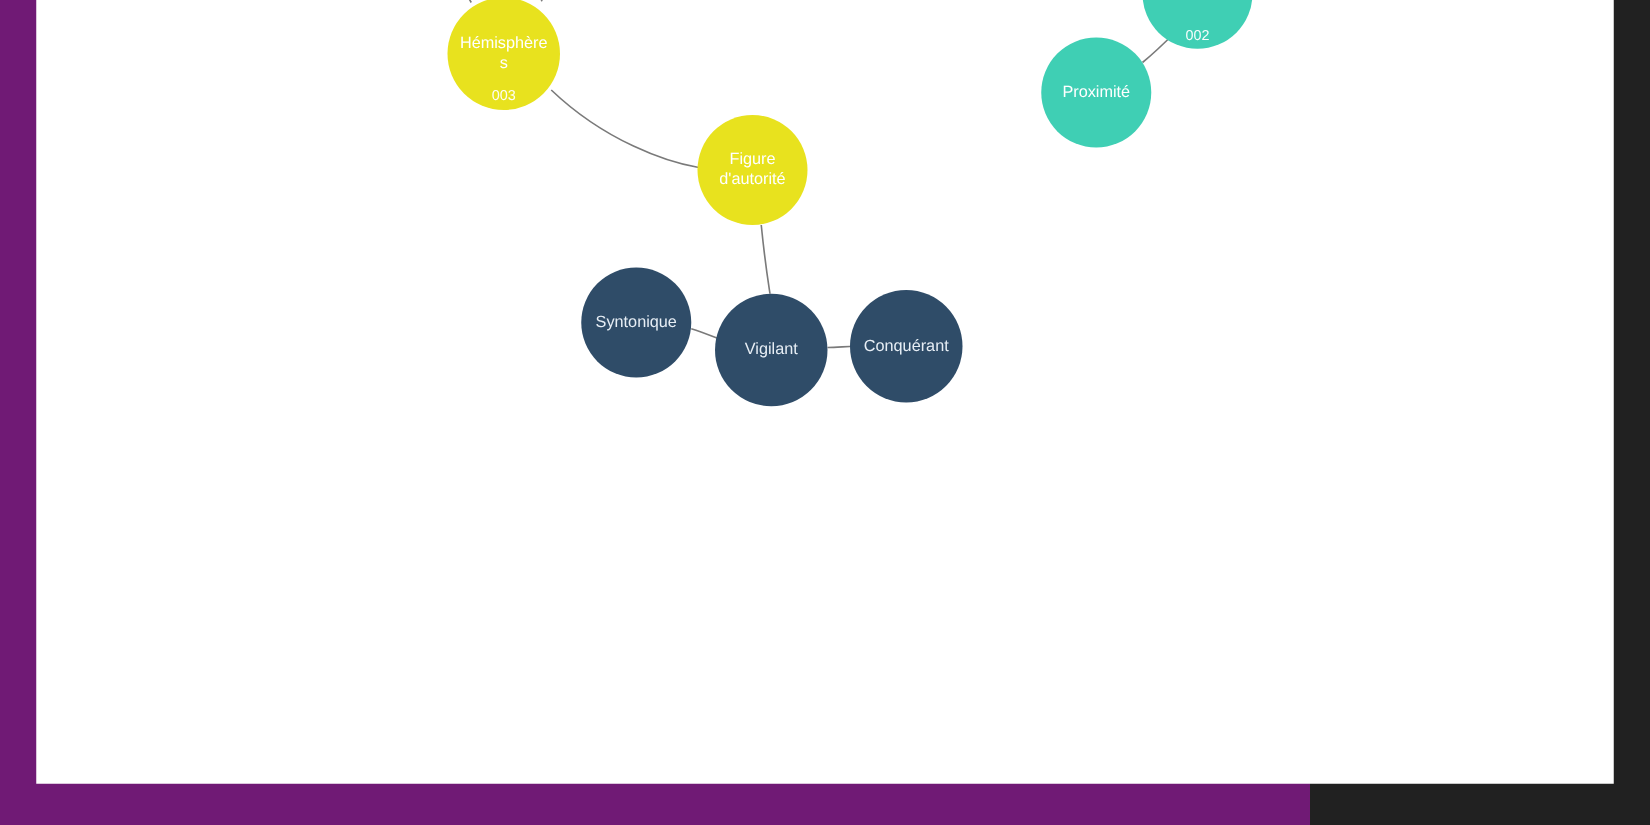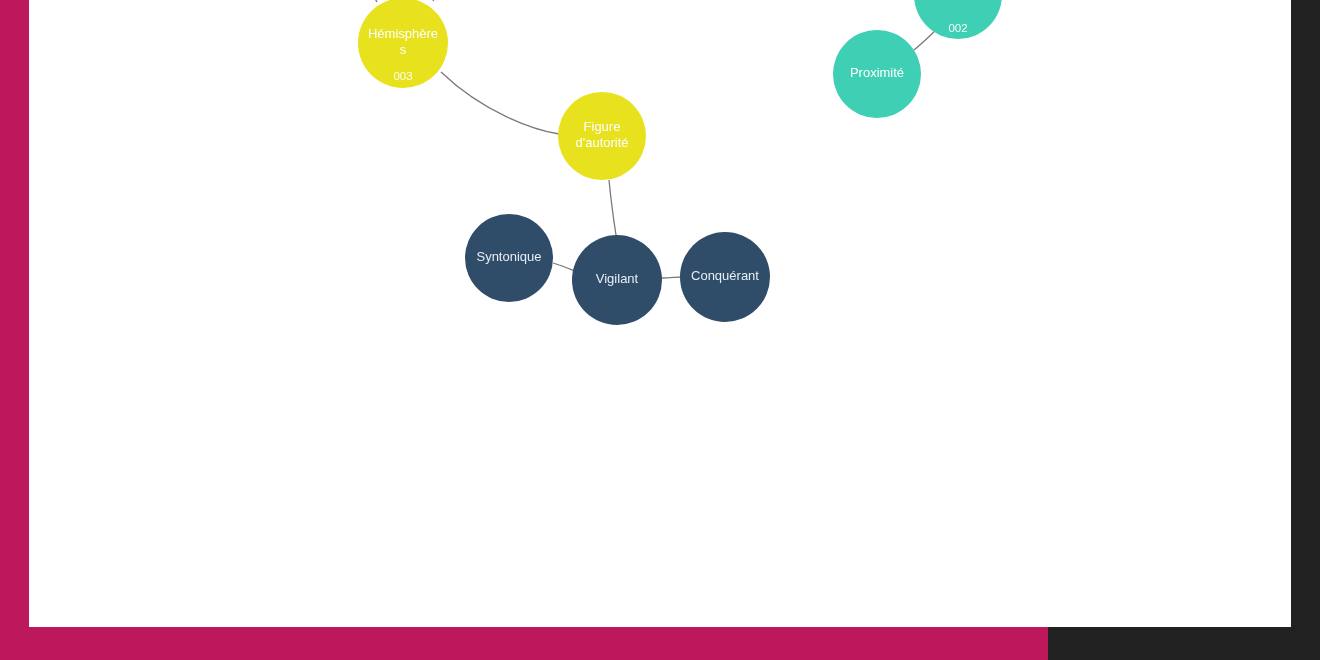--- a/index.html
+++ b/index.html
@@ -10,21 +10,21 @@
     height: 660px;
     overflow: hidden;
   }
   body {
     font-family: "Liberation Sans", sans-serif;
   }
   #app-root {
     position: relative;
     width: 1048px;
     height: 660px;
-    background: #be185d;
+    background: #701a75;
   }
   #page-canvas {
     position: absolute;
     left: 29px;
     top: -30px;
     width: 1262px;
     height: 657px;
     background: #ffffff;
     overflow: hidden;
   }

